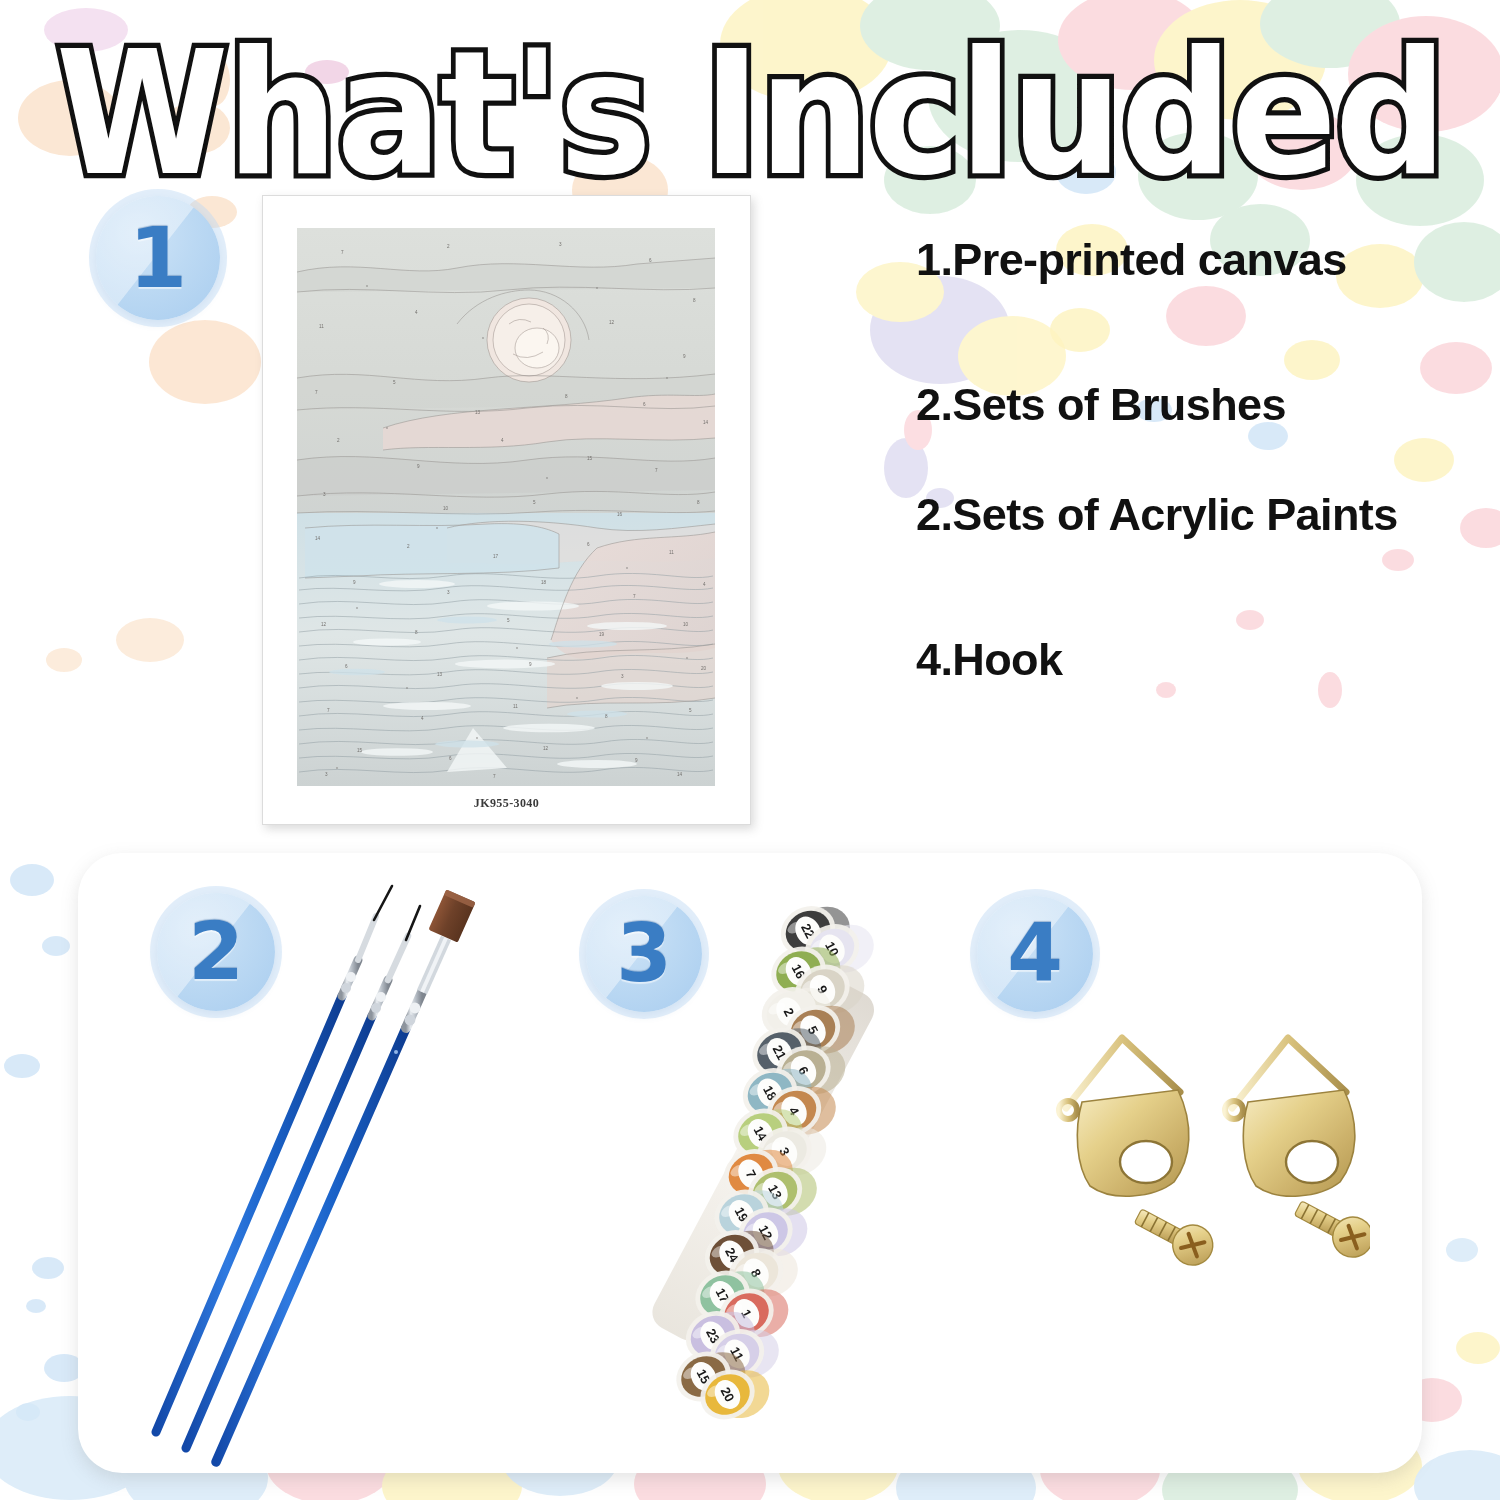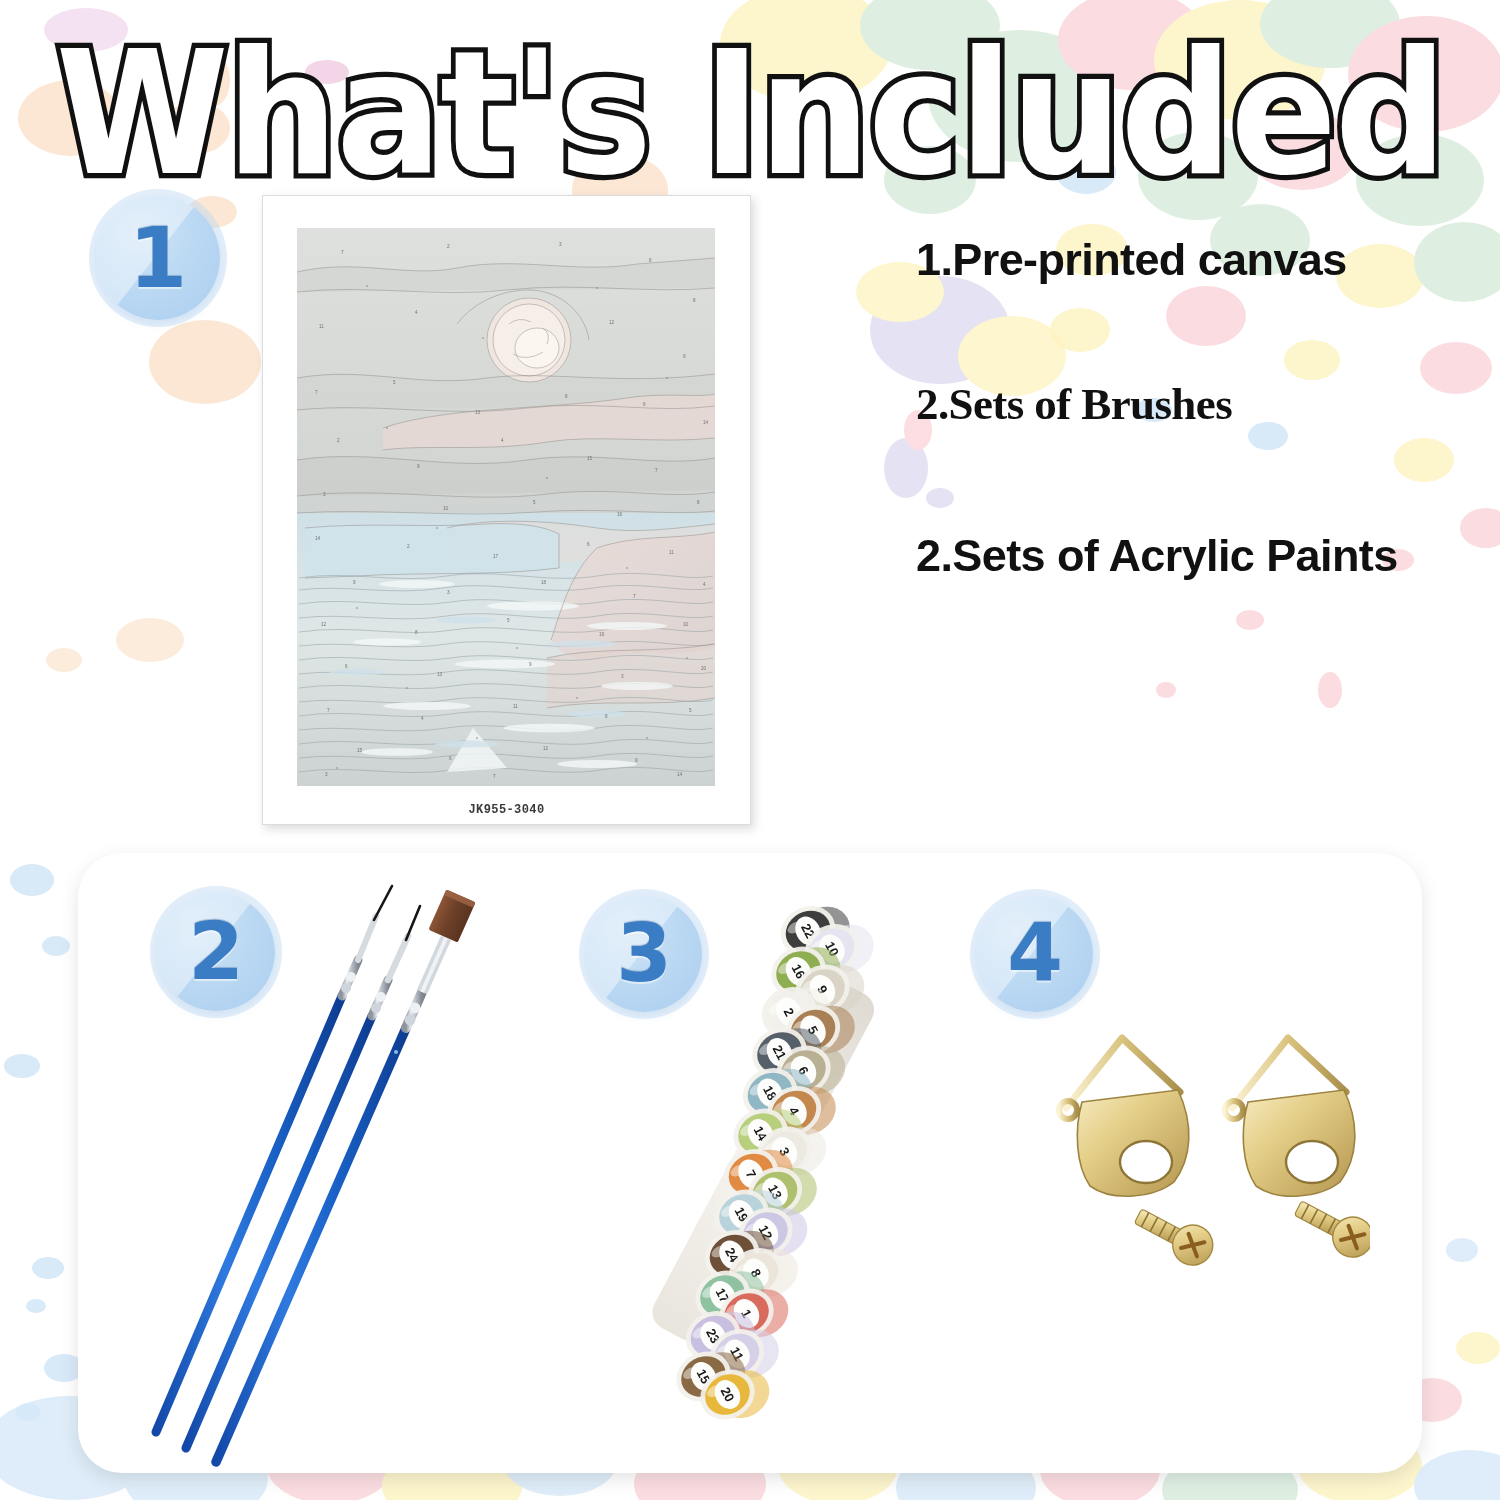--- a/index.html
+++ b/index.html
@@ -77,40 +77,40 @@
   }
   #canvas-art{
     position:absolute;left:34px;top:32px;width:418px;height:558px;
     background:#d9dcd8;
     overflow:hidden;
   }
   #canvas-art svg{display:block;width:100%;height:100%;}
   #canvas-sku{
     position:absolute;left:0;top:600px;width:100%;
     text-align:center;
-    font-family:Liberation Mono, monospace;
-    font-size:12px;font-weight:bold;color:#3a3a3a;letter-spacing:.4px;margin-top:7px;
+    font-family:Liberation Serif, serif;
+    font-size:12px;font-weight:bold;color:#3a3a3a;letter-spacing:.4px;
   }
 
   
   #items-list{
     position:absolute;left:916px;top:236px;width:572px;
     z-index:6;
   }
   .list-item{
     font-family:"Liberation Sans","DejaVu Sans",sans-serif;
     font-weight:bold;
     font-size:45px;
     line-height:1.06;
     color:#111111;
     white-space:nowrap;
     letter-spacing:-.6px;
   }
   #li-0{margin-bottom:97px;}
-  #li-1{margin-bottom:104px;font-family:Liberation Serif, serif;}
+  #li-1{margin-bottom:63px;}
   #li-2{margin-bottom:97px;}
 
   
   #bottom-panel{
     position:absolute;left:78px;top:853px;width:1344px;height:620px;
     background:#ffffff;border-radius:44px;
     box-shadow:0 6px 18px rgba(120,120,120,.20);
     z-index:4;
   }
 
@@ -419,20 +419,21 @@
         </g>
       </svg>
     </div>
     <div id="canvas-sku">JK955-3040</div>
   </div>
 
   <div id="items-list">
     <div class="list-item" id="li-0">1.Pre-printed canvas</div>
     <div class="list-item" id="li-1">2.Sets of Brushes</div>
     <div class="list-item" id="li-2">2.Sets of Acrylic Paints</div>
+    <div class="list-item" id="li-3">4.Hook</div>
   </div>
 
   <div class="badge" id="badge-2">
     <span>2</span>
   </div>
 
   <div id="brushes">
     <svg width="420" height="600" viewBox="0 0 420 600">
       <defs>
         <linearGradient id="handleG" x1="0" y1="0" x2="1" y2="0">

